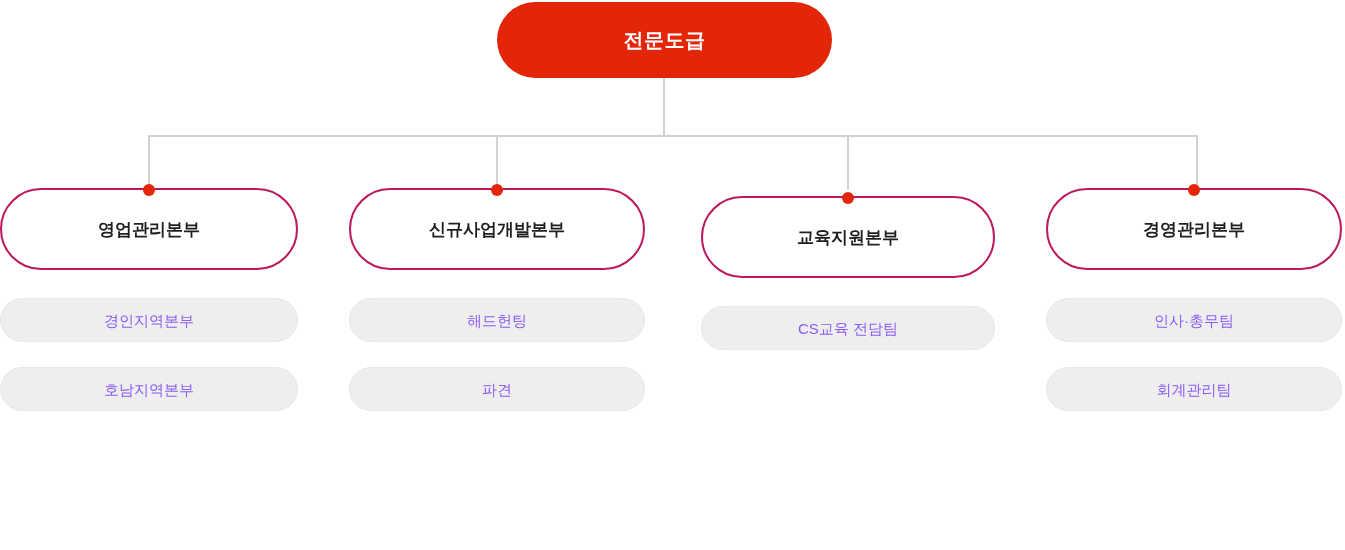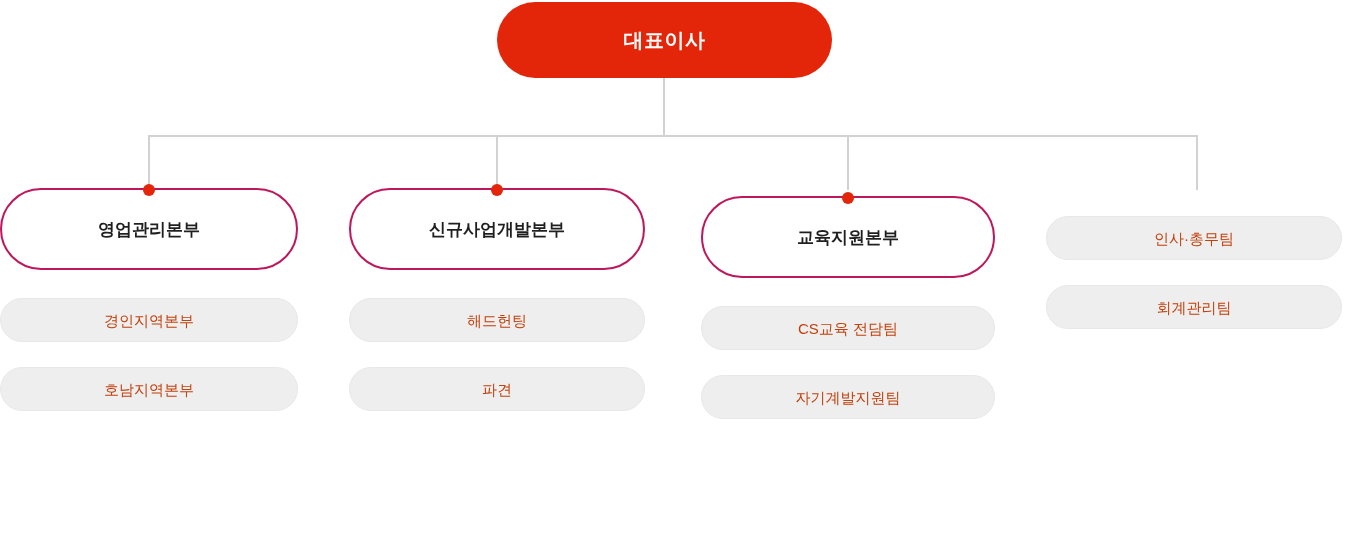--- a/index.html
+++ b/index.html
@@ -124,42 +124,42 @@
     height: 44px;
     background: #eeeeee;
     border: 1px solid #e8e8e8;
     border-radius: 22px;
     box-sizing: border-box;
     display: flex;
     align-items: center;
     justify-content: center;
   }
   .sub-label {
-    color: #c2410c;
+    color: #8b5cf6;
     font-size: 15px;
     font-weight: normal;
     line-height: 1;
   }
 </style>
 </head>
 <body>
 
 <div id="org-chart">
 
   <div class="connector-layer">
     <div class="line-v stem-ceo"></div>
     <div class="line-h bus"></div>
     <div class="line-v drop drop-1"></div>
     <div class="line-v drop drop-2"></div>
     <div class="line-v drop drop-3"></div>
     <div class="line-v drop drop-4"></div>
   </div>
 
   <div class="ceo-node">
-    <span class="ceo-label">대표이사</span>
+    <span class="ceo-label">전문도급</span>
   </div>
 
   <div class="columns">
 
     <div class="column col-0">
       <div class="division-node">
         <span class="node-dot"></span>
         <span class="division-label">영업관리본부</span>
       </div>
       <div class="sub-list">
@@ -189,27 +189,28 @@
 
     <div class="column col-2">
       <div class="division-node">
         <span class="node-dot"></span>
         <span class="division-label">교육지원본부</span>
       </div>
       <div class="sub-list">
         <div class="sub-item">
           <span class="sub-label">CS교육 전담팀</span>
         </div>
-        <div class="sub-item">
-          <span class="sub-label">자기계발지원팀</span>
-        </div>
       </div>
     </div>
 
     <div class="column col-3">
+      <div class="division-node">
+        <span class="node-dot"></span>
+        <span class="division-label">경영관리본부</span>
+      </div>
       <div class="sub-list">
         <div class="sub-item">
           <span class="sub-label">인사·총무팀</span>
         </div>
         <div class="sub-item">
           <span class="sub-label">회계관리팀</span>
         </div>
       </div>
     </div>
 

